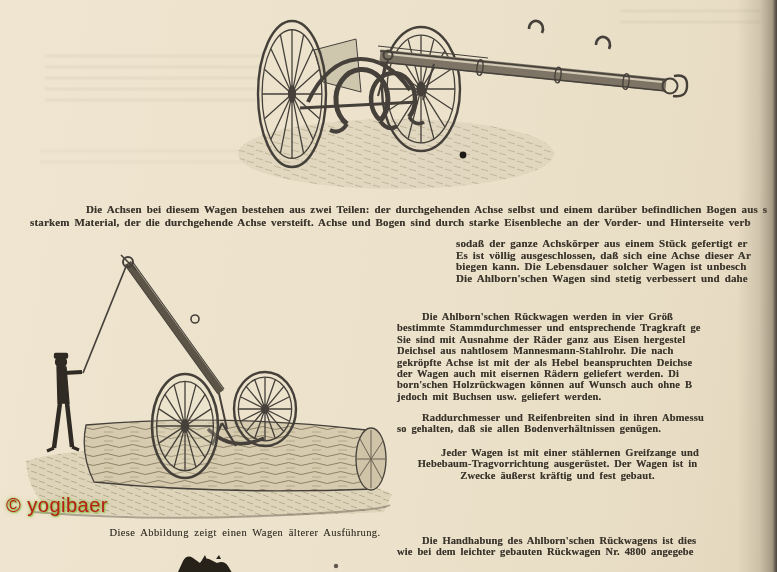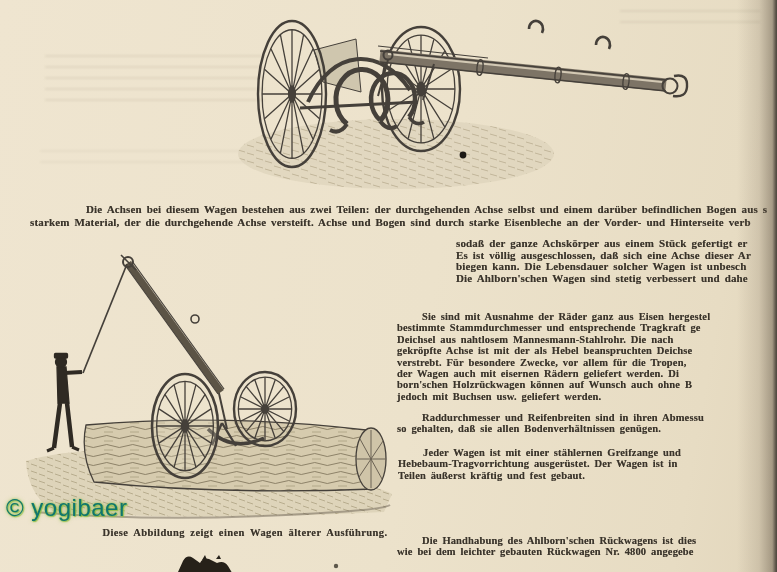--- a/index.html
+++ b/index.html
@@ -20,27 +20,27 @@
     text-shadow:0 0 .5px rgba(58,52,43,.55);
   }
   .pblock{position:absolute;z-index:5;}
   .p1 .line{line-height:12.5px;}
   .p1 .line:first-child{text-indent:56px;}
   .cont .line{line-height:11.6px;}
   .rcol .line{line-height:11.4px;font-size:10.5px;}
   .rcol .line:first-child{text-indent:25px;}
   .caption{
     position:absolute;left:88px;top:527px;width:314px;text-align:center;z-index:6;
-    font-weight:bold;font-size:10.5px;color:#3a342b;letter-spacing:.4px;word-spacing:2.5px;
+    font-weight:normal;font-size:10.5px;color:#3a342b;letter-spacing:.4px;word-spacing:2.5px;
     text-shadow:0 0 .5px rgba(58,52,43,.55);
   }
   .watermark{
     position:absolute;left:6px;top:494px;z-index:25;
     font-family:"Liberation Sans","DejaVu Sans",sans-serif;
-    font-size:24px;color:#0f766e;letter-spacing:.5px;
+    font-size:20px;color:#b91c1c;letter-spacing:.5px;
     text-shadow:0 0 2px rgba(139,190,63,.95),0 0 4px rgba(139,190,63,.65),1px 1px 1px rgba(139,190,63,.8);
   }
   .fig{position:absolute;z-index:4;}
   .ghost{position:absolute;z-index:1;pointer-events:none;filter:blur(1.2px);
     background:repeating-linear-gradient(180deg,rgba(125,112,90,.10) 0 2px,rgba(0,0,0,0) 2px 11px);}
 </style>
 </head>
 <body>
 
 <div class="ghost" style="left:45px;top:55px;width:220px;height:55px;"></div>
@@ -184,39 +184,39 @@
 </div>
 
 <div class="pblock cont" style="left:456px;top:238px;">
   <div class="line">sodaß der ganze Achskörper aus einem Stück gefertigt er</div>
   <div class="line">Es ist völlig ausgeschlossen, daß sich eine Achse dieser Ar</div>
   <div class="line">biegen kann.  Die Lebensdauer solcher Wagen ist unbesch</div>
   <div class="line">Die Ahlborn'schen Wagen sind stetig verbessert und dahe</div>
 </div>
 
 <div class="pblock rcol" style="left:397px;top:311px;">
+  <div class="line">Die Ahlborn'schen Rückwagen werden in vier Größ</div>
+  <div class="line">bestimmte Stammdurchmesser und entsprechende Tragkraft ge</div>
   <div class="line">Sie sind mit Ausnahme der Räder ganz aus Eisen hergestel</div>
-  <div class="line">bestimmte Stammdurchmesser und entsprechende Tragkraft ge</div>
   <div class="line">Deichsel aus nahtlosem Mannesmann-Stahlrohr.  Die nach</div>
   <div class="line">gekröpfte Achse ist mit der als Hebel beanspruchten Deichse</div>
-  <div class="line">verstrebt.  Für besondere Zwecke, vor allem für die Tropen,</div>
   <div class="line">der Wagen auch mit eisernen Rädern geliefert werden.  Di</div>
   <div class="line">born'schen Holzrückwagen können auf Wunsch auch ohne B</div>
   <div class="line">jedoch mit Buchsen usw. geliefert werden.</div>
 </div>
 
 <div class="pblock rcol" style="left:397px;top:412px;">
   <div class="line">Raddurchmesser und Reifenbreiten sind in ihren Abmessu</div>
   <div class="line">so gehalten, daß sie allen Bodenverhältnissen genügen.</div>
 </div>
 
-<div class="pblock rcol" style="left:398px;top:447px;">
+<div class="pblock rcol" style="left:416px;top:447px;text-align:center;">
   <div class="line">Jeder Wagen ist mit einer stählernen Greifzange und</div>
   <div class="line">Hebebaum-Tragvorrichtung ausgerüstet.  Der Wagen ist in</div>
-  <div class="line">Teilen äußerst kräftig und fest gebaut.</div>
+  <div class="line">Zwecke äußerst kräftig und fest gebaut.</div>
 </div>
 
 <div class="pblock rcol" style="left:397px;top:489px;">
 </div>
 
 <div class="pblock rcol" style="left:397px;top:527px;margin-top:8px;">
   <div class="line">Die Handhabung des Ahlborn'schen Rückwagens ist dies</div>
   <div class="line">wie bei dem leichter gebauten Rückwagen Nr. 4800 angegebe</div>
 </div>
 

